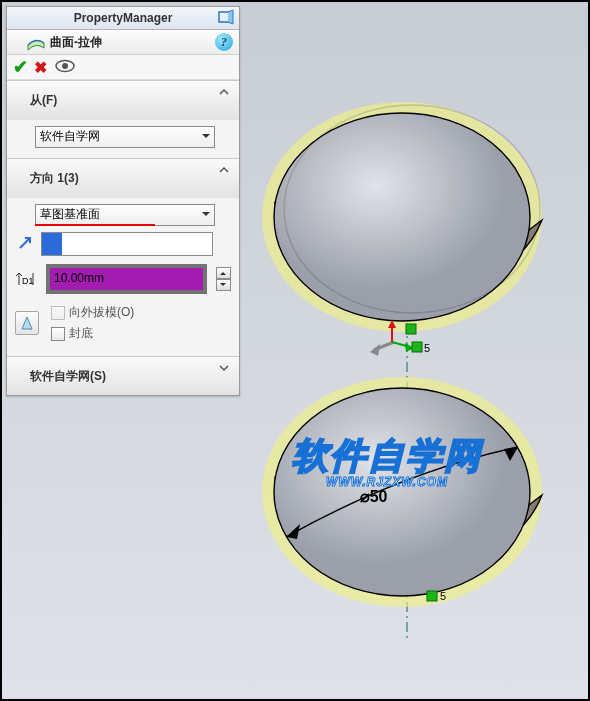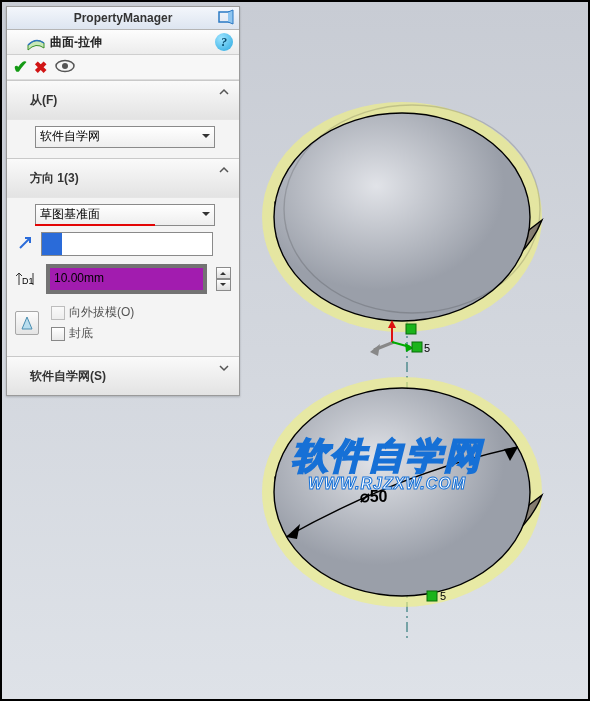--- a/index.html
+++ b/index.html
@@ -58,21 +58,21 @@
   .cyl-side { stroke:#000; stroke-width:1.4; }
   .sel-handle { fill:#1bb41b; stroke:#0a6d0a; }
 
   .axis-line { stroke:#166; stroke-width:1; stroke-dasharray:10 4 2 4; }
   .dim-arrow { stroke:#000; stroke-width:1.4; fill:none; }
   .dim-arrowhead { fill:#000; }
   .dim-label { font:16px Arial; font-weight:600; fill:#000; }
 
   .watermark { position:absolute; left:290px; top:430px; text-align:center;font-style:italic; }
   .wm-top { font-size:36px; font-weight:900; font-family:"Microsoft YaHei",Arial; color:#fff; -webkit-text-stroke:2px #1670d6; letter-spacing:2px; }
-  .wm-url { font-size:16px; font-weight:bold; color:#fff; -webkit-text-stroke:1px #1670d6; letter-spacing:1px; margin-top:-6px; }
+  .wm-url { font-size:12px; font-weight:bold; color:#fff; -webkit-text-stroke:1px #1670d6; letter-spacing:1px; margin-top:-6px; }
 </style>
 </head>
 <body>
 
 <div class="screen">
 
   <div class="viewport">
     <svg width="350" height="701" viewBox="0 0 350 701">
 
       <line x1="165" y1="160" x2="165" y2="640" class="axis-line"></line>

